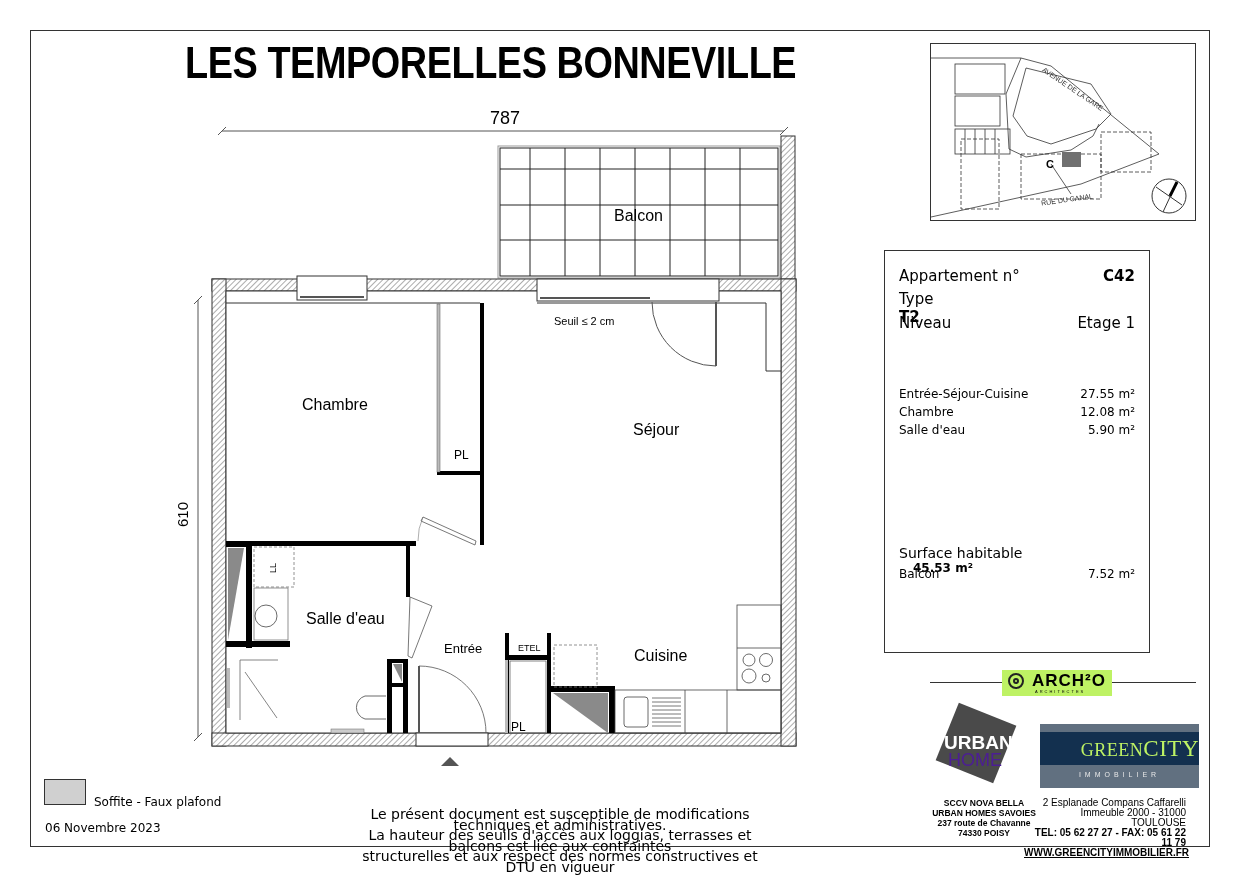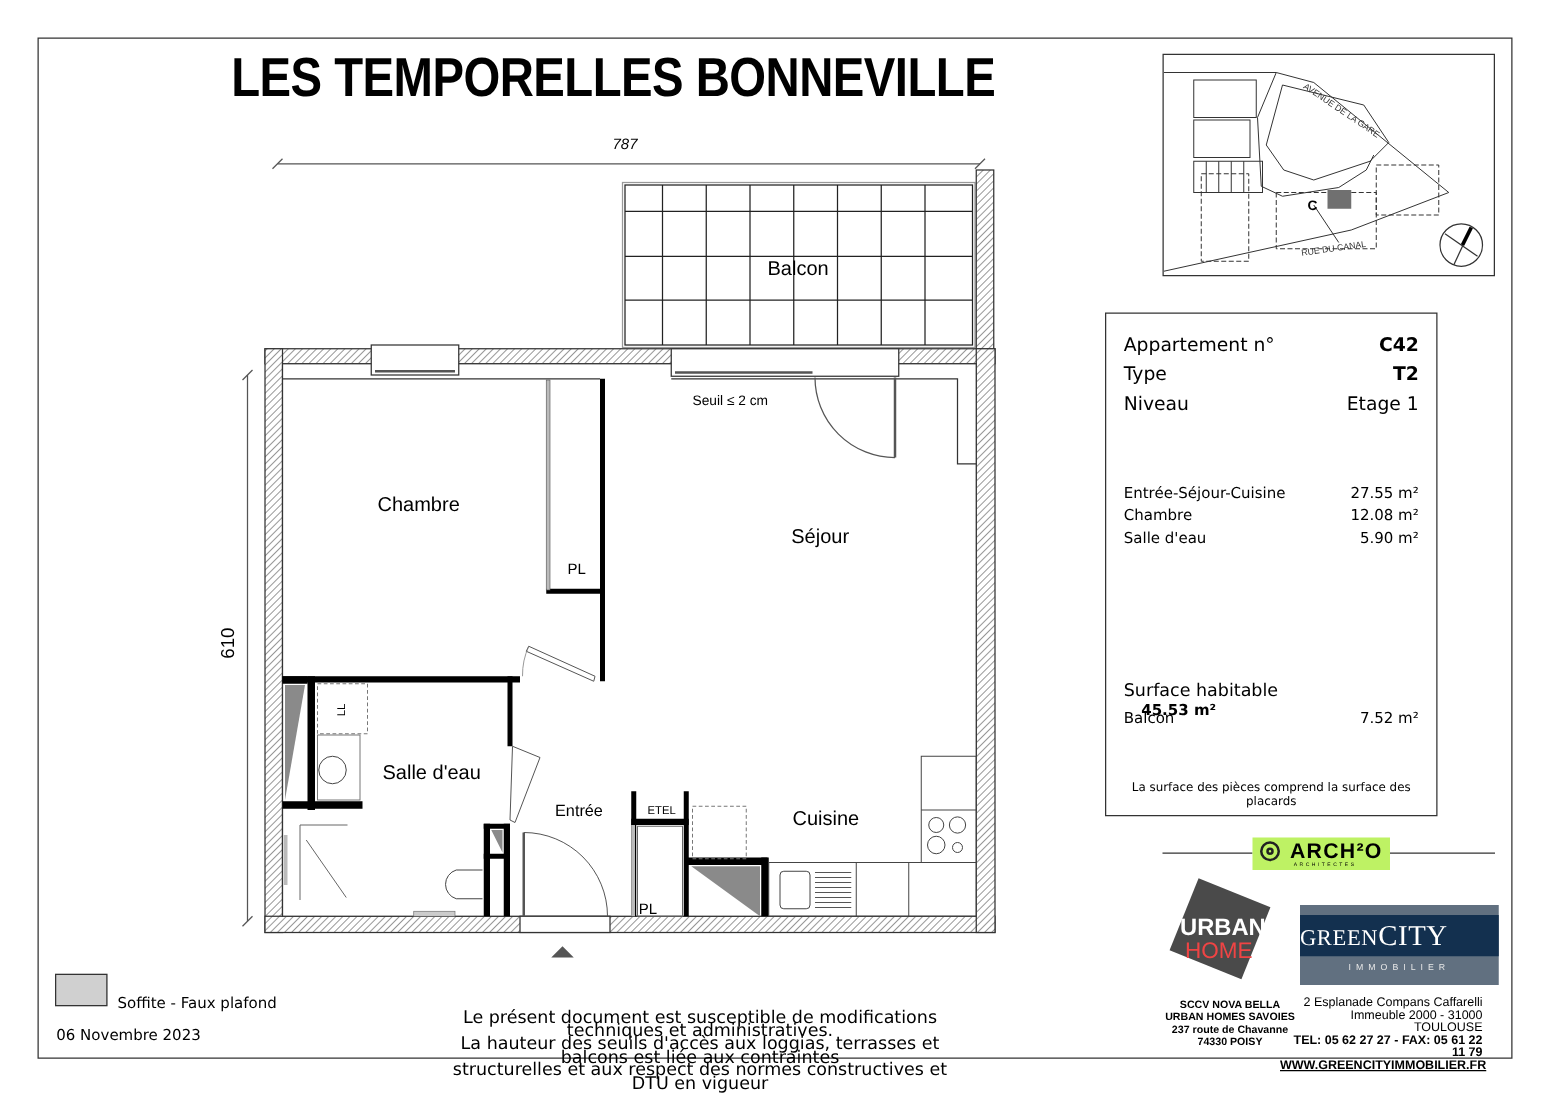--- a/index.html
+++ b/index.html
@@ -1,19 +1,19 @@
 <!DOCTYPE html>
 <html><head>
 <meta charset="utf-8">
 <style>
   html, body { margin:0; padding:0; background:#ffffff; }
   body { width:1240px; height:876px; position:relative; overflow:hidden; font-family:"Liberation Sans", sans-serif; color:#000; }
   .frame { position:absolute; left:30px; top:30px; width:1180px; height:817px; border:1px solid #333; box-sizing:border-box; }
   .title { position:absolute; left:185px; top:38px; font-family:"Liberation Sans", sans-serif; font-weight:bold; font-size:44px; letter-spacing:-0.5px; transform:scaleX(0.86); transform-origin:left top; white-space:nowrap; }
-  .dim-h-label { position:absolute; left:490px; top:108px; font-size:12px;font-style:italic; }
+  .dim-h-label { position:absolute; left:490px; top:108px; font-size:18px; }
   .dim-v-label { position:absolute; left:170px; top:506px; font-size:15px; transform:rotate(-90deg); transform-origin:center; }
   svg.plan { position:absolute; left:0; top:0; }
   .room-label { position:absolute; font-size:16px; white-space:nowrap; }
   .small-label { position:absolute; font-size:11px; white-space:nowrap; }
   .tiny-label { position:absolute; font-size:9px; white-space:nowrap; }
 
   .keymap { position:absolute; left:930px; top:43px; width:266px; height:178px; border:1px solid #333; box-sizing:border-box; overflow:hidden; }
   .keymap .street { position:absolute; font-size:7px; color:#333; white-space:nowrap; }
 
   .info { position:absolute; left:884px; top:250px; width:266px; height:403px; border:1px solid #333; box-sizing:border-box; font-family:"DejaVu Sans", sans-serif; }
@@ -27,26 +27,26 @@
   .archo .line { position:absolute; top:12px; height:1px; background:#333; }
   .archo .logo { position:absolute; left:72px; top:0; width:110px; height:26px; background:#bef264; }
   .archo .spiral { position:absolute; left:6px; top:3px; width:16px; height:16px; border:2px solid #222; border-radius:50%; box-sizing:border-box; }
   .archo .spiral::after { content:""; position:absolute; left:3px; top:3px; width:6px; height:6px; border:2px solid #222; border-radius:50%; box-sizing:border-box; }
   .archo .name { position:absolute; left:30px; top:1px; font-weight:bold; font-size:17px; letter-spacing:1px; }
   .archo .sub { position:absolute; left:33px; top:19px; font-size:4px; letter-spacing:2px; }
 
   .urban { position:absolute; left:941px; top:708px; width:70px; height:70px; }
   .urban .diamond { position:absolute; left:4px; top:4px; width:62px; height:62px; background:#4a4a4a; transform:rotate(22deg); }
   .urban .t1 { position:absolute; left:3px; top:24px; color:#fff; font-weight:bold; font-size:19px; letter-spacing:0px; }
-  .urban .t2 { position:absolute; left:7px; top:42px; color:#ef4444; font-size:18px; }
+  .urban .t2 { position:absolute; left:7px; top:42px; color:#4c1d95; font-size:18px; }
   .urban-addr { position:absolute; left:930px; top:798px; width:108px; text-align:center; font-size:8.5px; font-weight:bold; line-height:10px; }
 
   .greencity { position:absolute; left:1040px; top:724px; width:159px; height:64px; background:#617080; }
   .greencity .band { position:absolute; left:0; top:8px; width:159px; height:33px; background:#13304f; }
-  .greencity .g1 { position:absolute; left:0; right:0; top:12px; text-align:left; color:#ffffff; font-family:"Liberation Serif", serif; font-size:23px; letter-spacing:0.5px; }
+  .greencity .g1 { position:absolute; left:0; right:0; top:12px; text-align:right; color:#bef264; font-family:"Liberation Serif", serif; font-size:23px; letter-spacing:0.5px; }
   .greencity .g1 .small { font-size:18px; }
   .greencity .g2 { position:absolute; left:0; right:0; top:47px; text-align:center; color:#e8e8e8; font-size:7px; letter-spacing:4px; }
   .gc-addr { position:absolute; left:1024px; top:798px; width:162px; text-align:right; font-size:10px; line-height:10px; }
   .gc-addr .b { font-weight:bold; }
   .gc-addr .u { font-weight:bold; text-decoration:underline; }
 
   .legend-box { position:absolute; left:44px; top:779px; width:42px; height:26px; background:#d0d0d0; border:1px solid #333; box-sizing:border-box; }
   .legend-label { position:absolute; left:94px; top:795px; font-size:12px; font-family:"DejaVu Sans", sans-serif; }
   .date { position:absolute; left:45px; top:821px; font-size:12px; font-family:"DejaVu Sans", sans-serif; }
   .disclaimer { position:absolute; left:350px; top:809px; width:420px; text-align:center; font-size:14px; line-height:10.5px; font-family:"DejaVu Sans", sans-serif; }
@@ -234,21 +234,21 @@
   </svg>
   <div class="street" style="left:114px;top:22px;transform:rotate(34deg);transform-origin:left top;">AVENUE DE LA GARE</div>
   <div class="street" style="left:110px;top:152px;transform:rotate(-8deg);">RUE DU CANAL</div>
 </div>
 
 <div class="info">
   <div class="row big" style="top:16px;">
     <span>Appartement n°</span>
     <span class="b">C42</span>
   </div>
-  <div class="row big" style="top:39px;">
+  <div class="row big" style="top:39px;flex-direction:column;">
     <span>Type</span>
     <span class="b">T2</span>
   </div>
   <div class="row big" style="top:63px;">
     <span>Niveau</span>
     <span>Etage 1</span>
   </div>
 
   <div class="row med" style="top:136px;">
     <span>Entrée-Séjour-Cuisine</span>
@@ -264,21 +264,20 @@
   </div>
 
   <div class="row" style="top:294px;font-size:14px;flex-direction:column;">
     <span>Surface habitable</span>
     <span class="b" style="font-size:12px;margin-left:14px;">45.53 m²</span>
   </div>
   <div class="row med" style="top:316px;">
     <span>Balcon</span>
     <span>7.52 m²</span>
   </div>
-  <div class="note">La surface des pièces comprend la surface des placards</div>
 </div>
 
 <div class="archo">
   <div class="line" style="left:0;width:72px;"></div>
   <div class="line" style="left:182px;width:84px;"></div>
   <div class="logo">
     <div class="spiral"></div>
     <div class="name">ARCH²O</div>
     <div class="sub">ARCHITECTES</div>
   </div>

